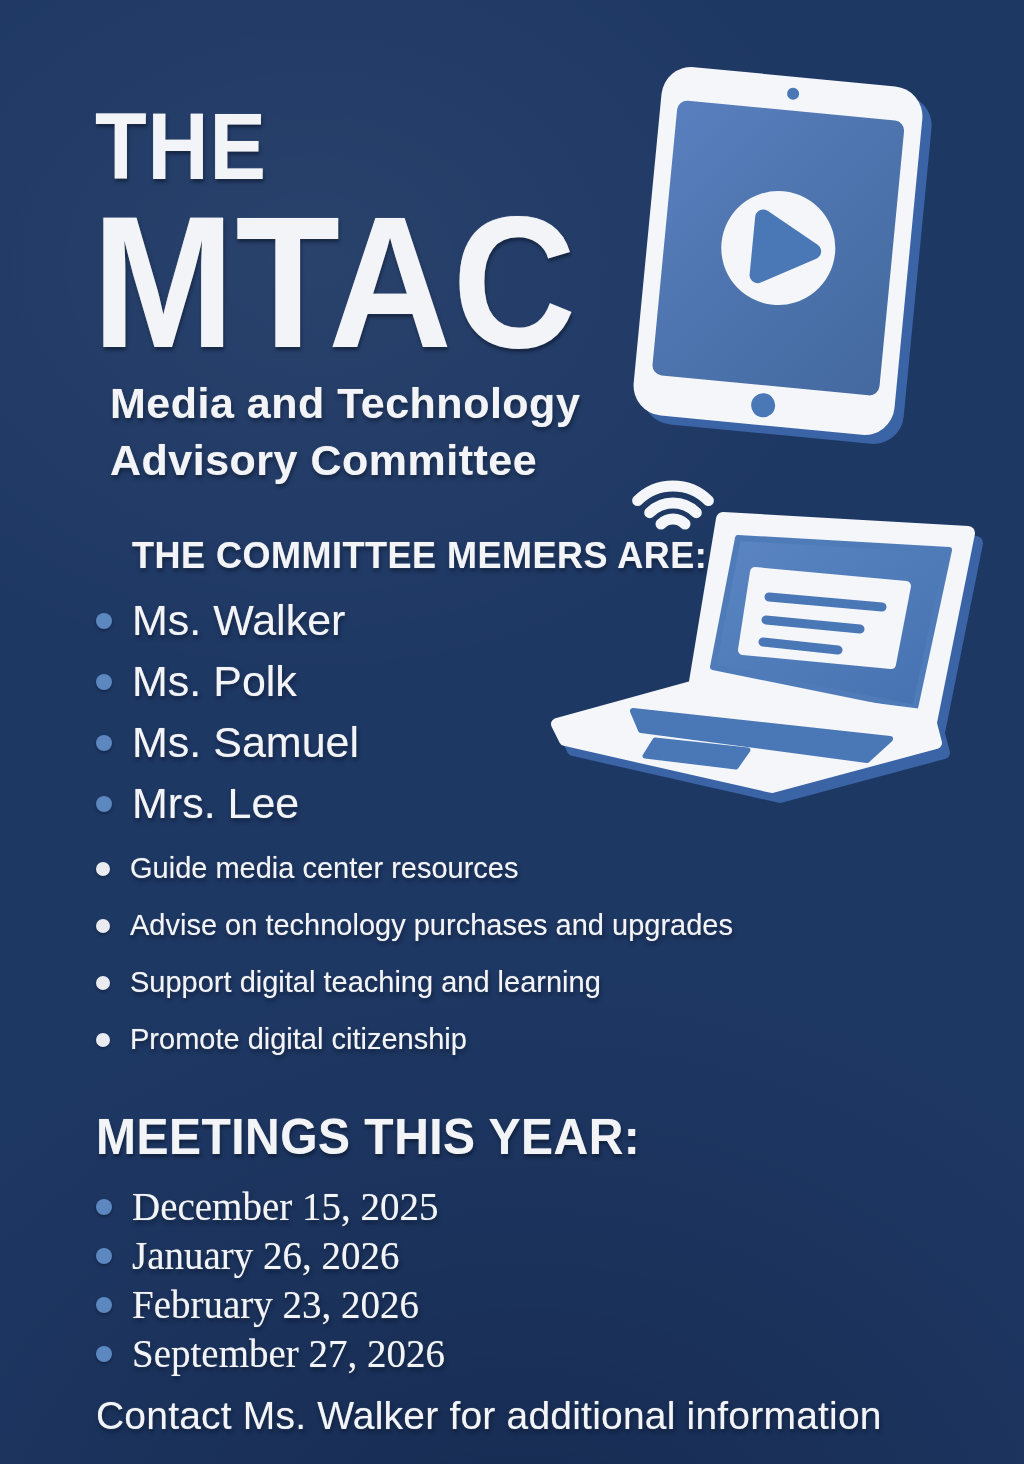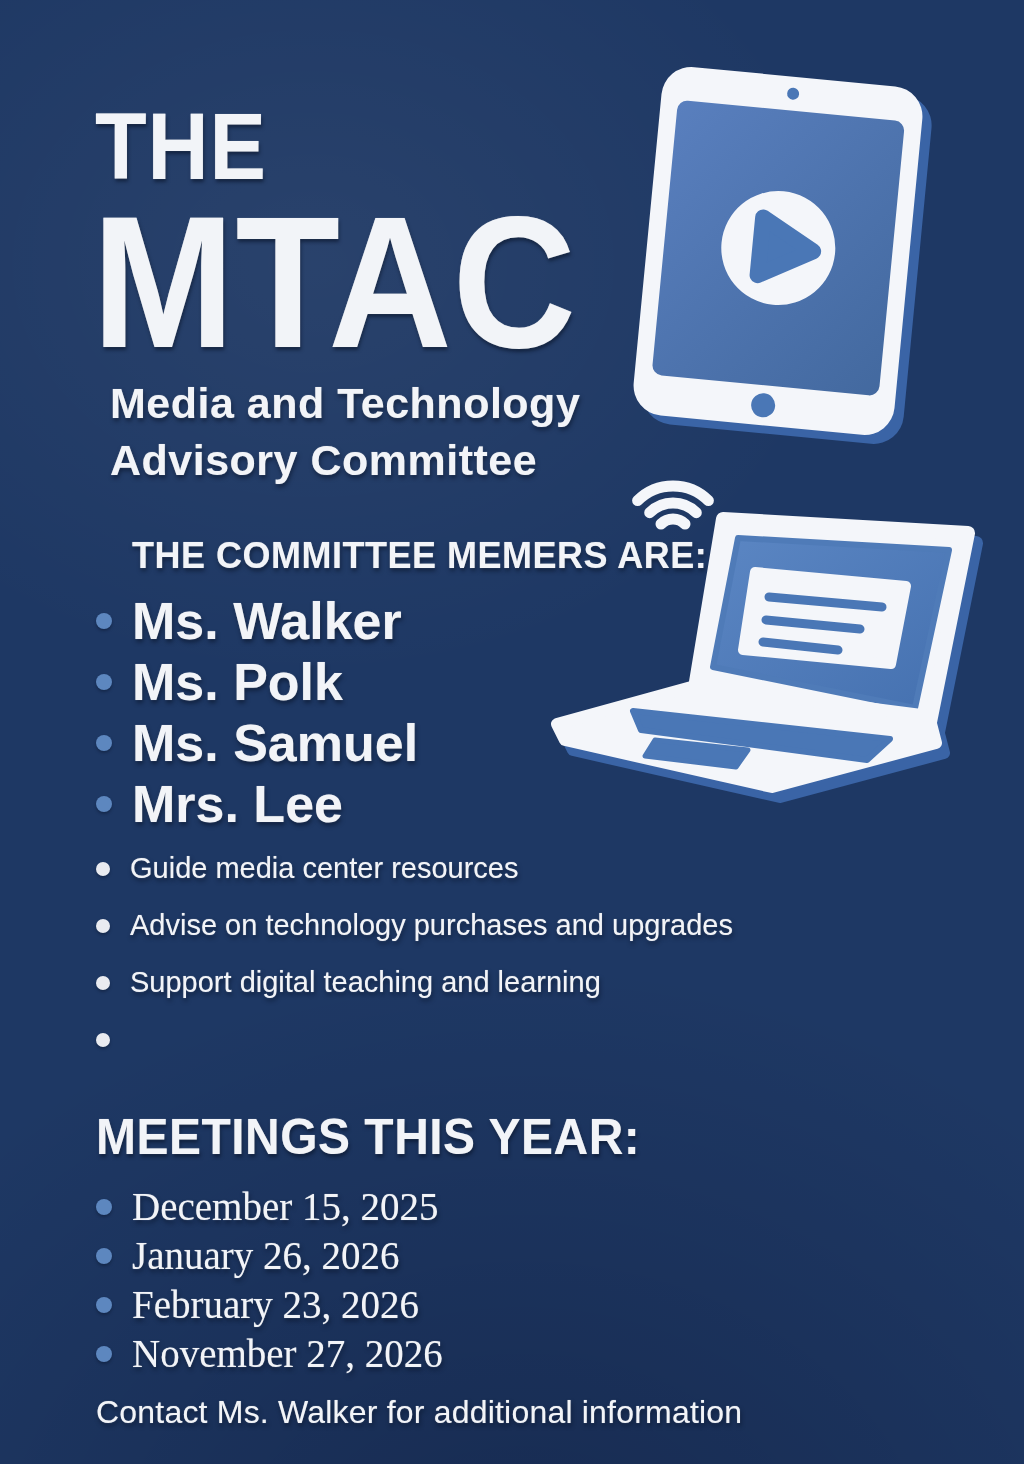--- a/index.html
+++ b/index.html
@@ -49,29 +49,29 @@
   .meetings-heading{top:1110px;font-size:50px;transform:scaleX(.96);transform-origin:left top;}
 
   ul.list{position:absolute;left:96px;margin:0;padding:0;list-style:none;}
   ul.list li{display:flex;align-items:center;}
   .dot{border-radius:50%;flex:0 0 auto;margin-right:20px;box-shadow:0 2px 3px rgba(6,14,32,.35);}
   .dot.blue{width:16px;height:16px;background:var(--bullet-blue);}
   .dot.white{width:14px;height:14px;background:#E9EBF0;}
   .item-text{white-space:nowrap;}
 
   .members-list{top:590px;}
-  .members-list li{height:61px;font-size:52px;font-weight:700;text-align:center;}
+  .members-list li{height:61px;font-size:43px;font-weight:400;text-align:center;}
   .duties-list{top:840px;left:94px;}
   .duties-list li{height:57px;font-size:29px;font-weight:500;}
   .dates-list{top:1182px;left:94px;font-family:Liberation Serif, serif;}
   .dates-list li{height:49px;font-size:39px;font-weight:500;}
 
   .contact{
     position:absolute;left:96px;top:1394px;margin:0;
-    font-size:32px;font-weight:500;letter-spacing:.2px;white-space:nowrap;
+    font-size:39px;font-weight:500;letter-spacing:.2px;white-space:nowrap;
   }
 </style>
 </head>
 <body>
 
 <div class="poster">
 
   <svg class="art" viewBox="0 0 1024 1464" xmlns="http://www.w3.org/2000/svg" aria-hidden="true">
     <defs>
       <linearGradient id="gradTab" x1="0" y1="0" x2="1" y2="1">
@@ -164,20 +164,21 @@
         <span class="item-text txt-sh">Advise on technology purchases and upgrades</span>
       </li>
 
       <li>
         <span class="dot white"></span>
         <span class="item-text txt-sh">Support digital teaching and learning</span>
       </li>
 
       <li>
         <span class="dot white"></span>
+        <span class="item-text txt-sh">Promote digital citizenship</span>
       </li>
     </ul>
 
   <h3 class="section-heading meetings-heading txt-sh">MEETINGS THIS YEAR:</h3>
 
   <ul class="list dates-list">
 
       <li>
         <span class="dot blue"></span>
         <span class="item-text txt-sh">December 15, 2025</span>
@@ -188,19 +189,19 @@
         <span class="item-text txt-sh">January 26, 2026</span>
       </li>
 
       <li>
         <span class="dot blue"></span>
         <span class="item-text txt-sh">February 23, 2026</span>
       </li>
 
       <li>
         <span class="dot blue"></span>
-        <span class="item-text txt-sh">November 27, 2026</span>
+        <span class="item-text txt-sh">September 27, 2026</span>
       </li>
     </ul>
 
   <p class="contact txt-sh">Contact Ms. Walker for additional information</p>
 
 </div>
 
 </body></html>

